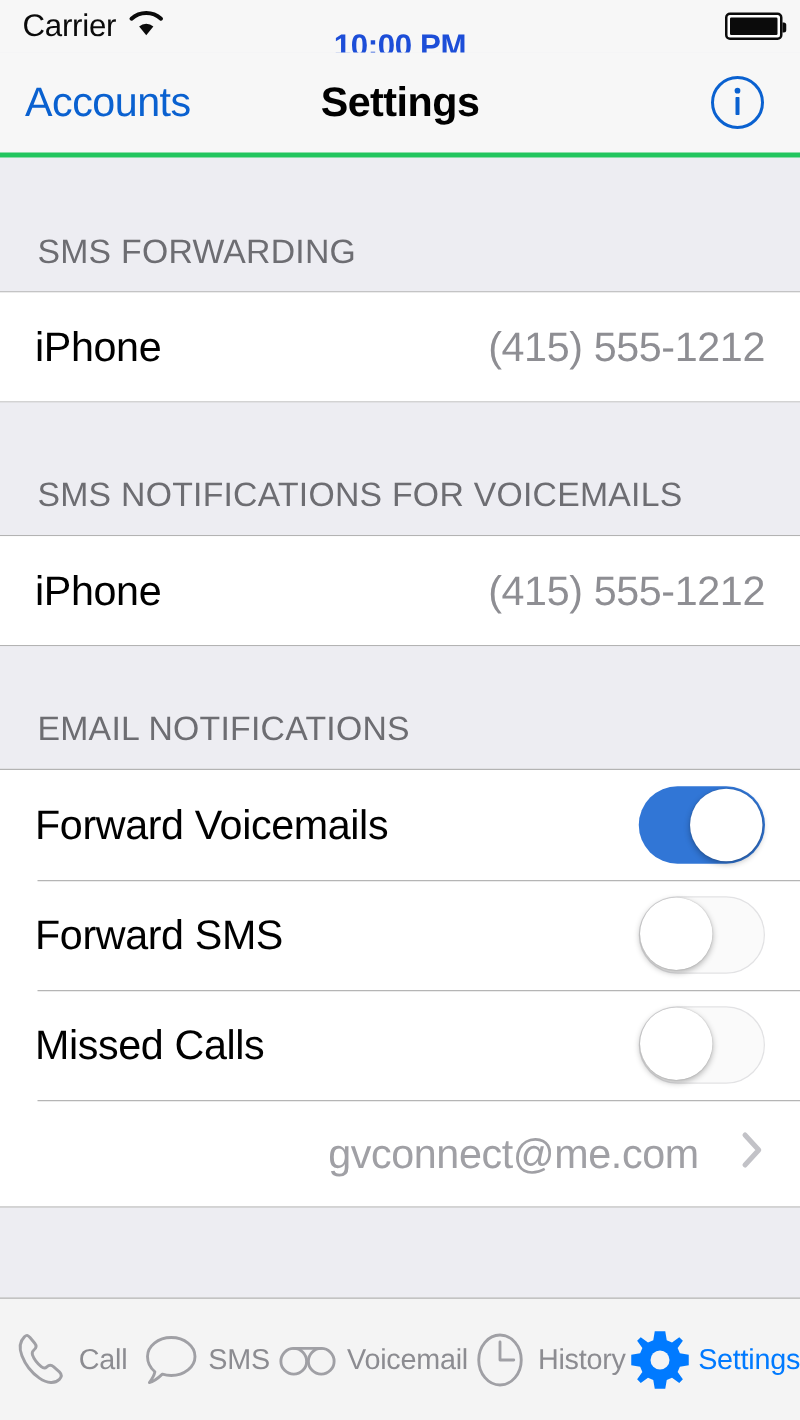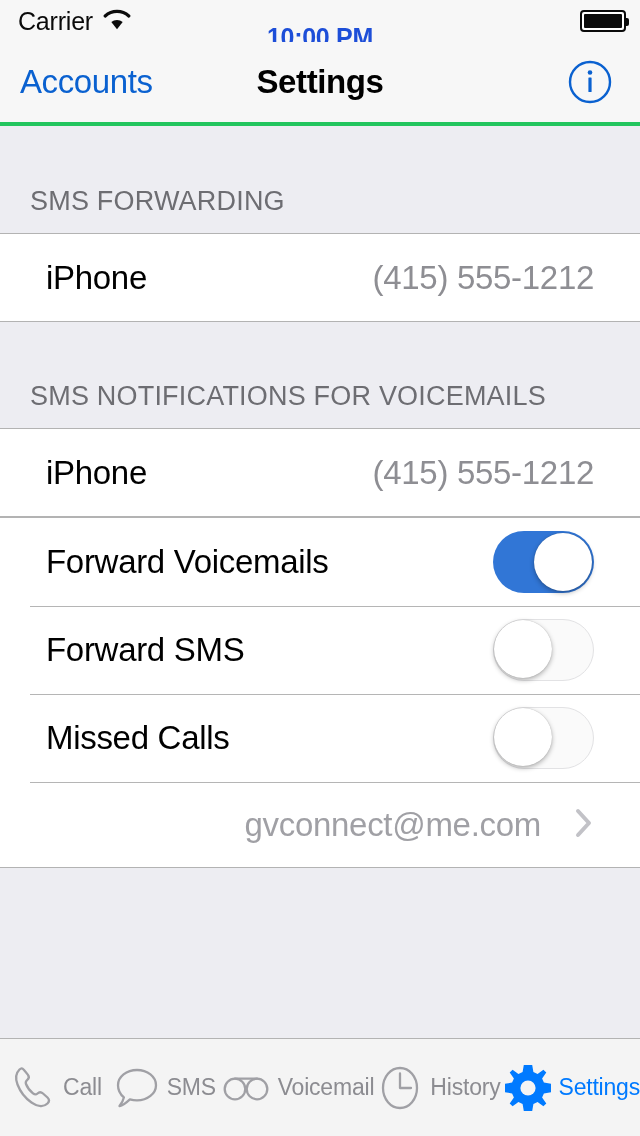--- a/index.html
+++ b/index.html
@@ -91,21 +91,21 @@
   .section-header.tight { height:98px; }
   .group {
     background:#ffffff;
     border-top:1px solid #b3b3b3;
     border-bottom:1px solid #b3b3b3;
   }
   .row {
     position:relative;
     height:87px;
     display:flex; align-items:center;
-    padding:0 46px;
+    padding:0 28px;
     background:#fff;
   }
   .row + .row::before {
     content:"";
     position:absolute; left:30px; right:0; top:0;
     height:1px; background:#b5b5b5;
   }
   .row-label {
     font-size:33px; color:#000; letter-spacing:-0.3px;
   }
@@ -206,20 +206,21 @@
     </div>
 
     <div class="section-header">SMS NOTIFICATIONS FOR VOICEMAILS</div>
     <div class="group">
       <div class="row">
         <span class="row-label">iPhone</span>
         <span class="row-value">(415) 555-1212</span>
       </div>
     </div>
 
+    <div class="section-header tight">EMAIL NOTIFICATIONS</div>
     <div class="group">
 
       <div class="row toggle-row">
         <span class="row-label">Forward Voicemails</span>
         <span class="switch on">
           <span class="knob"></span>
         </span>
       </div>
 
       <div class="row toggle-row">

